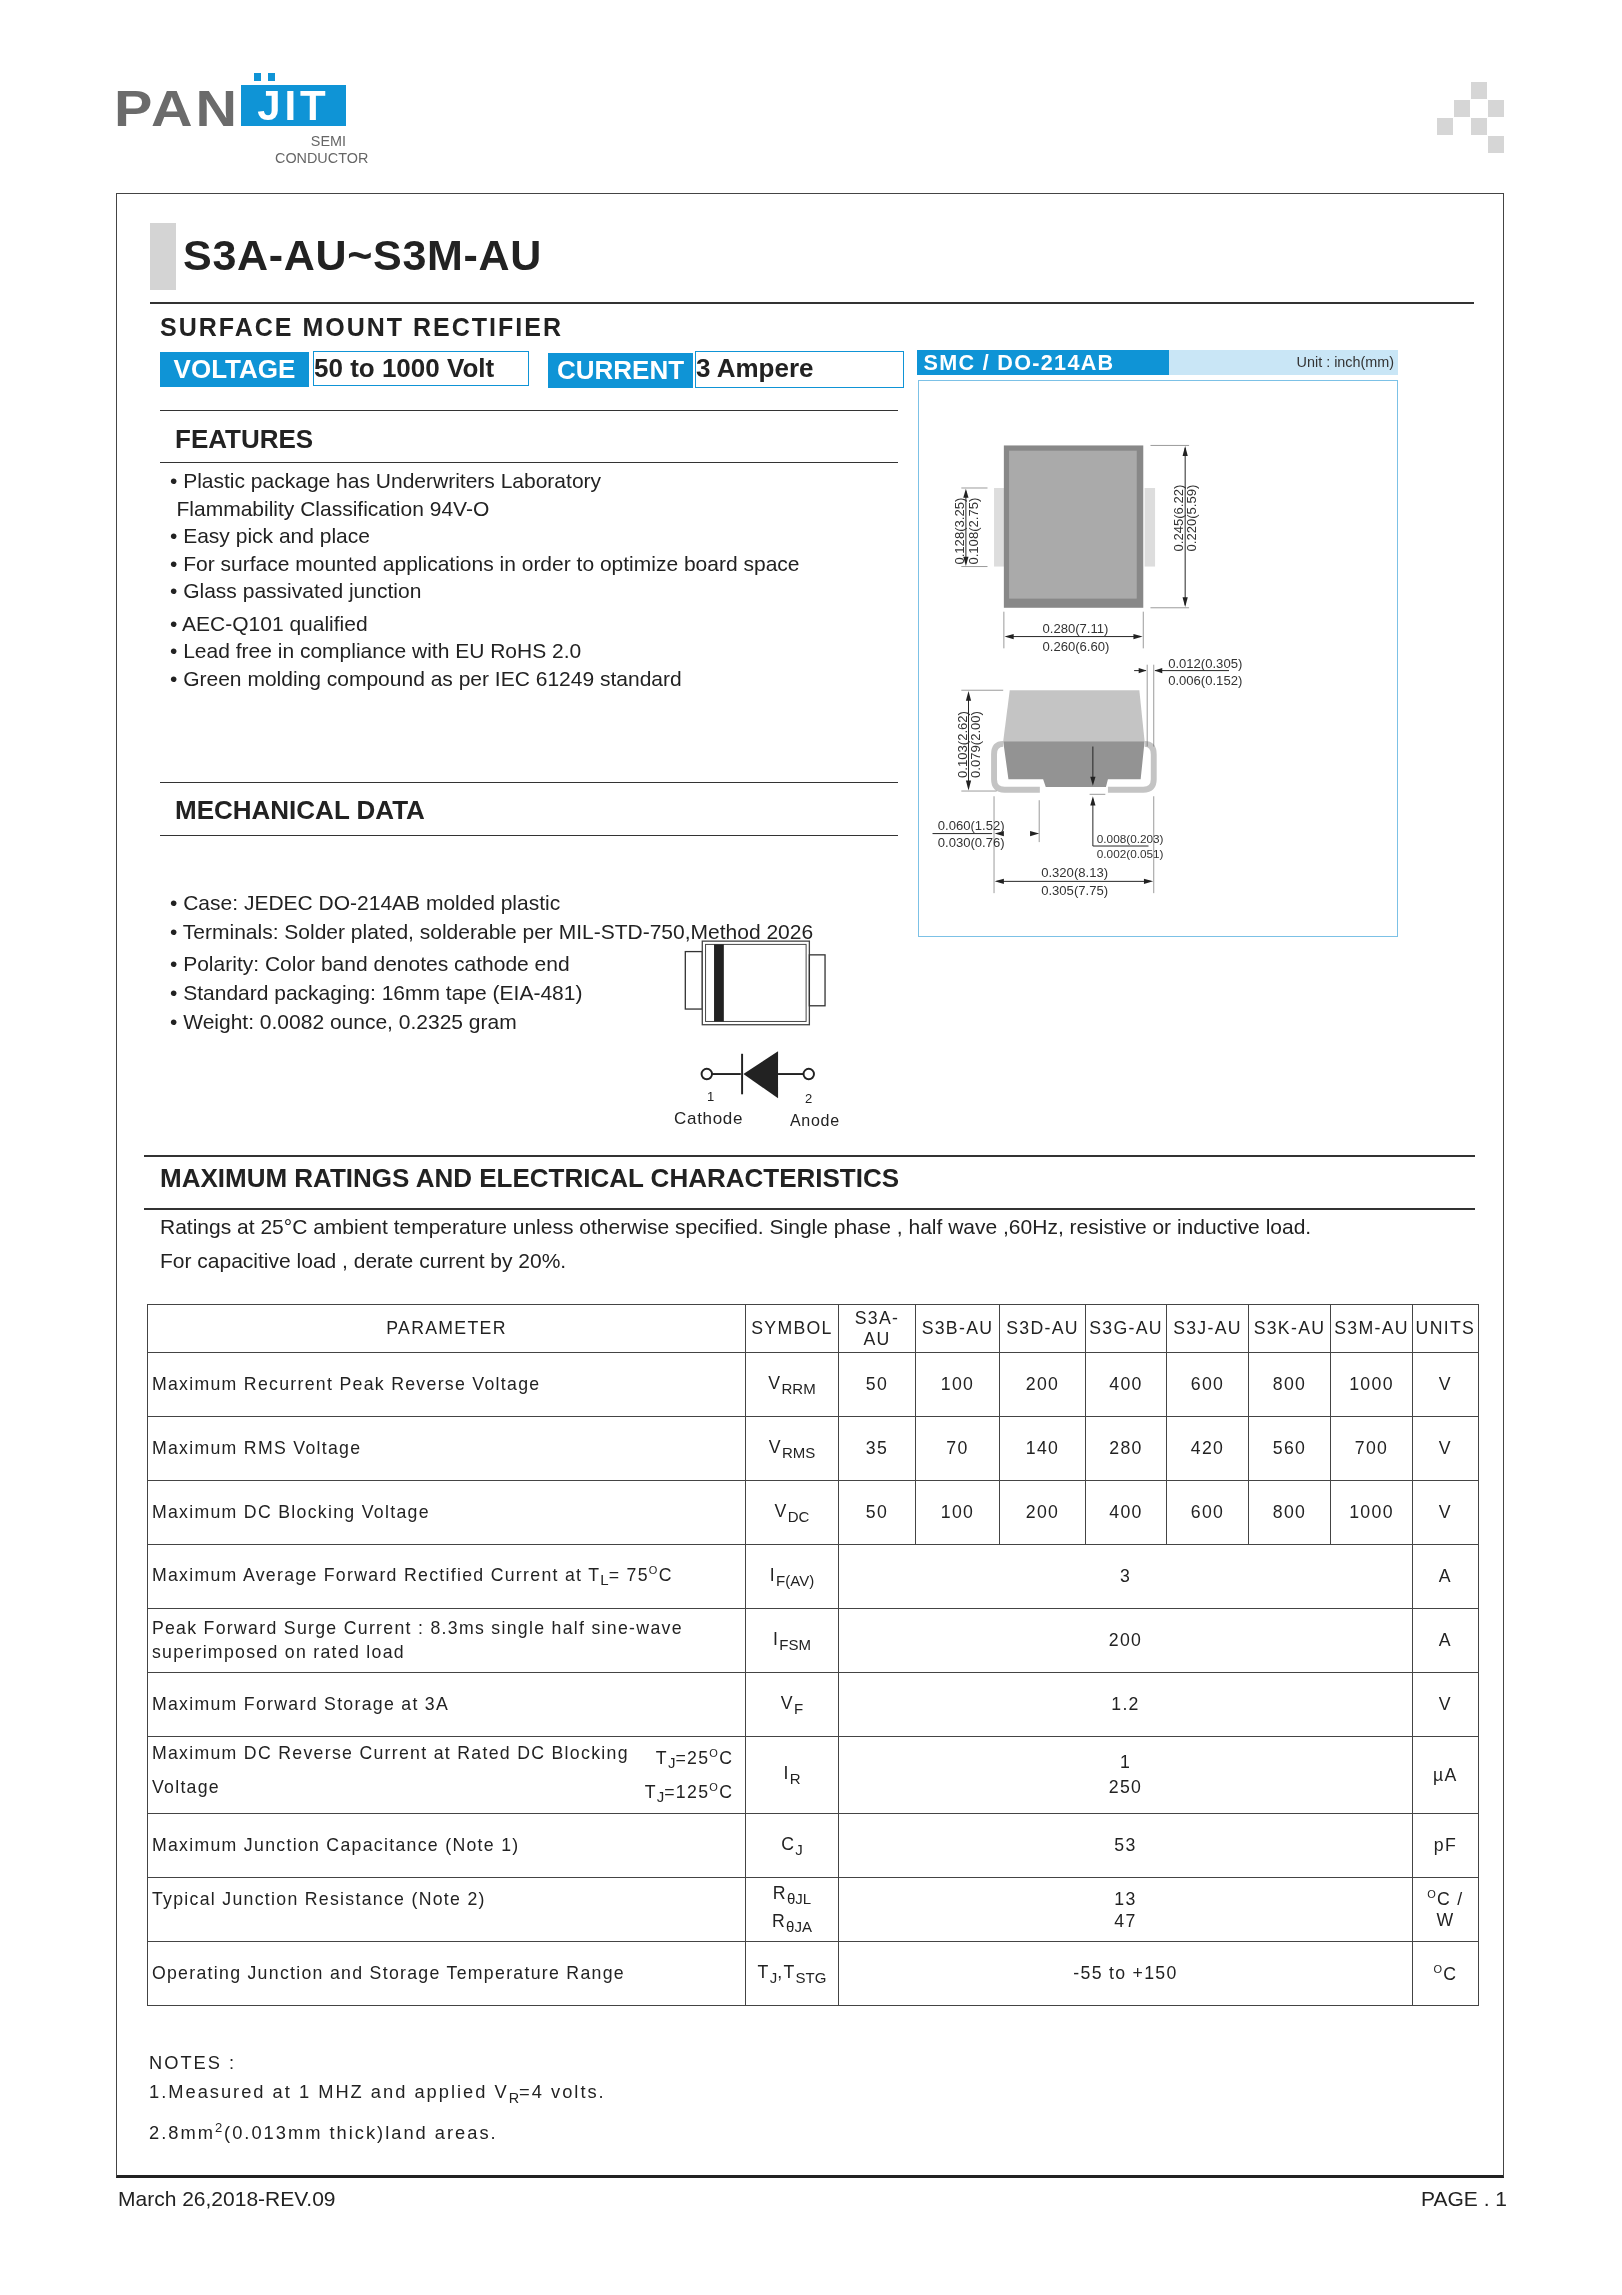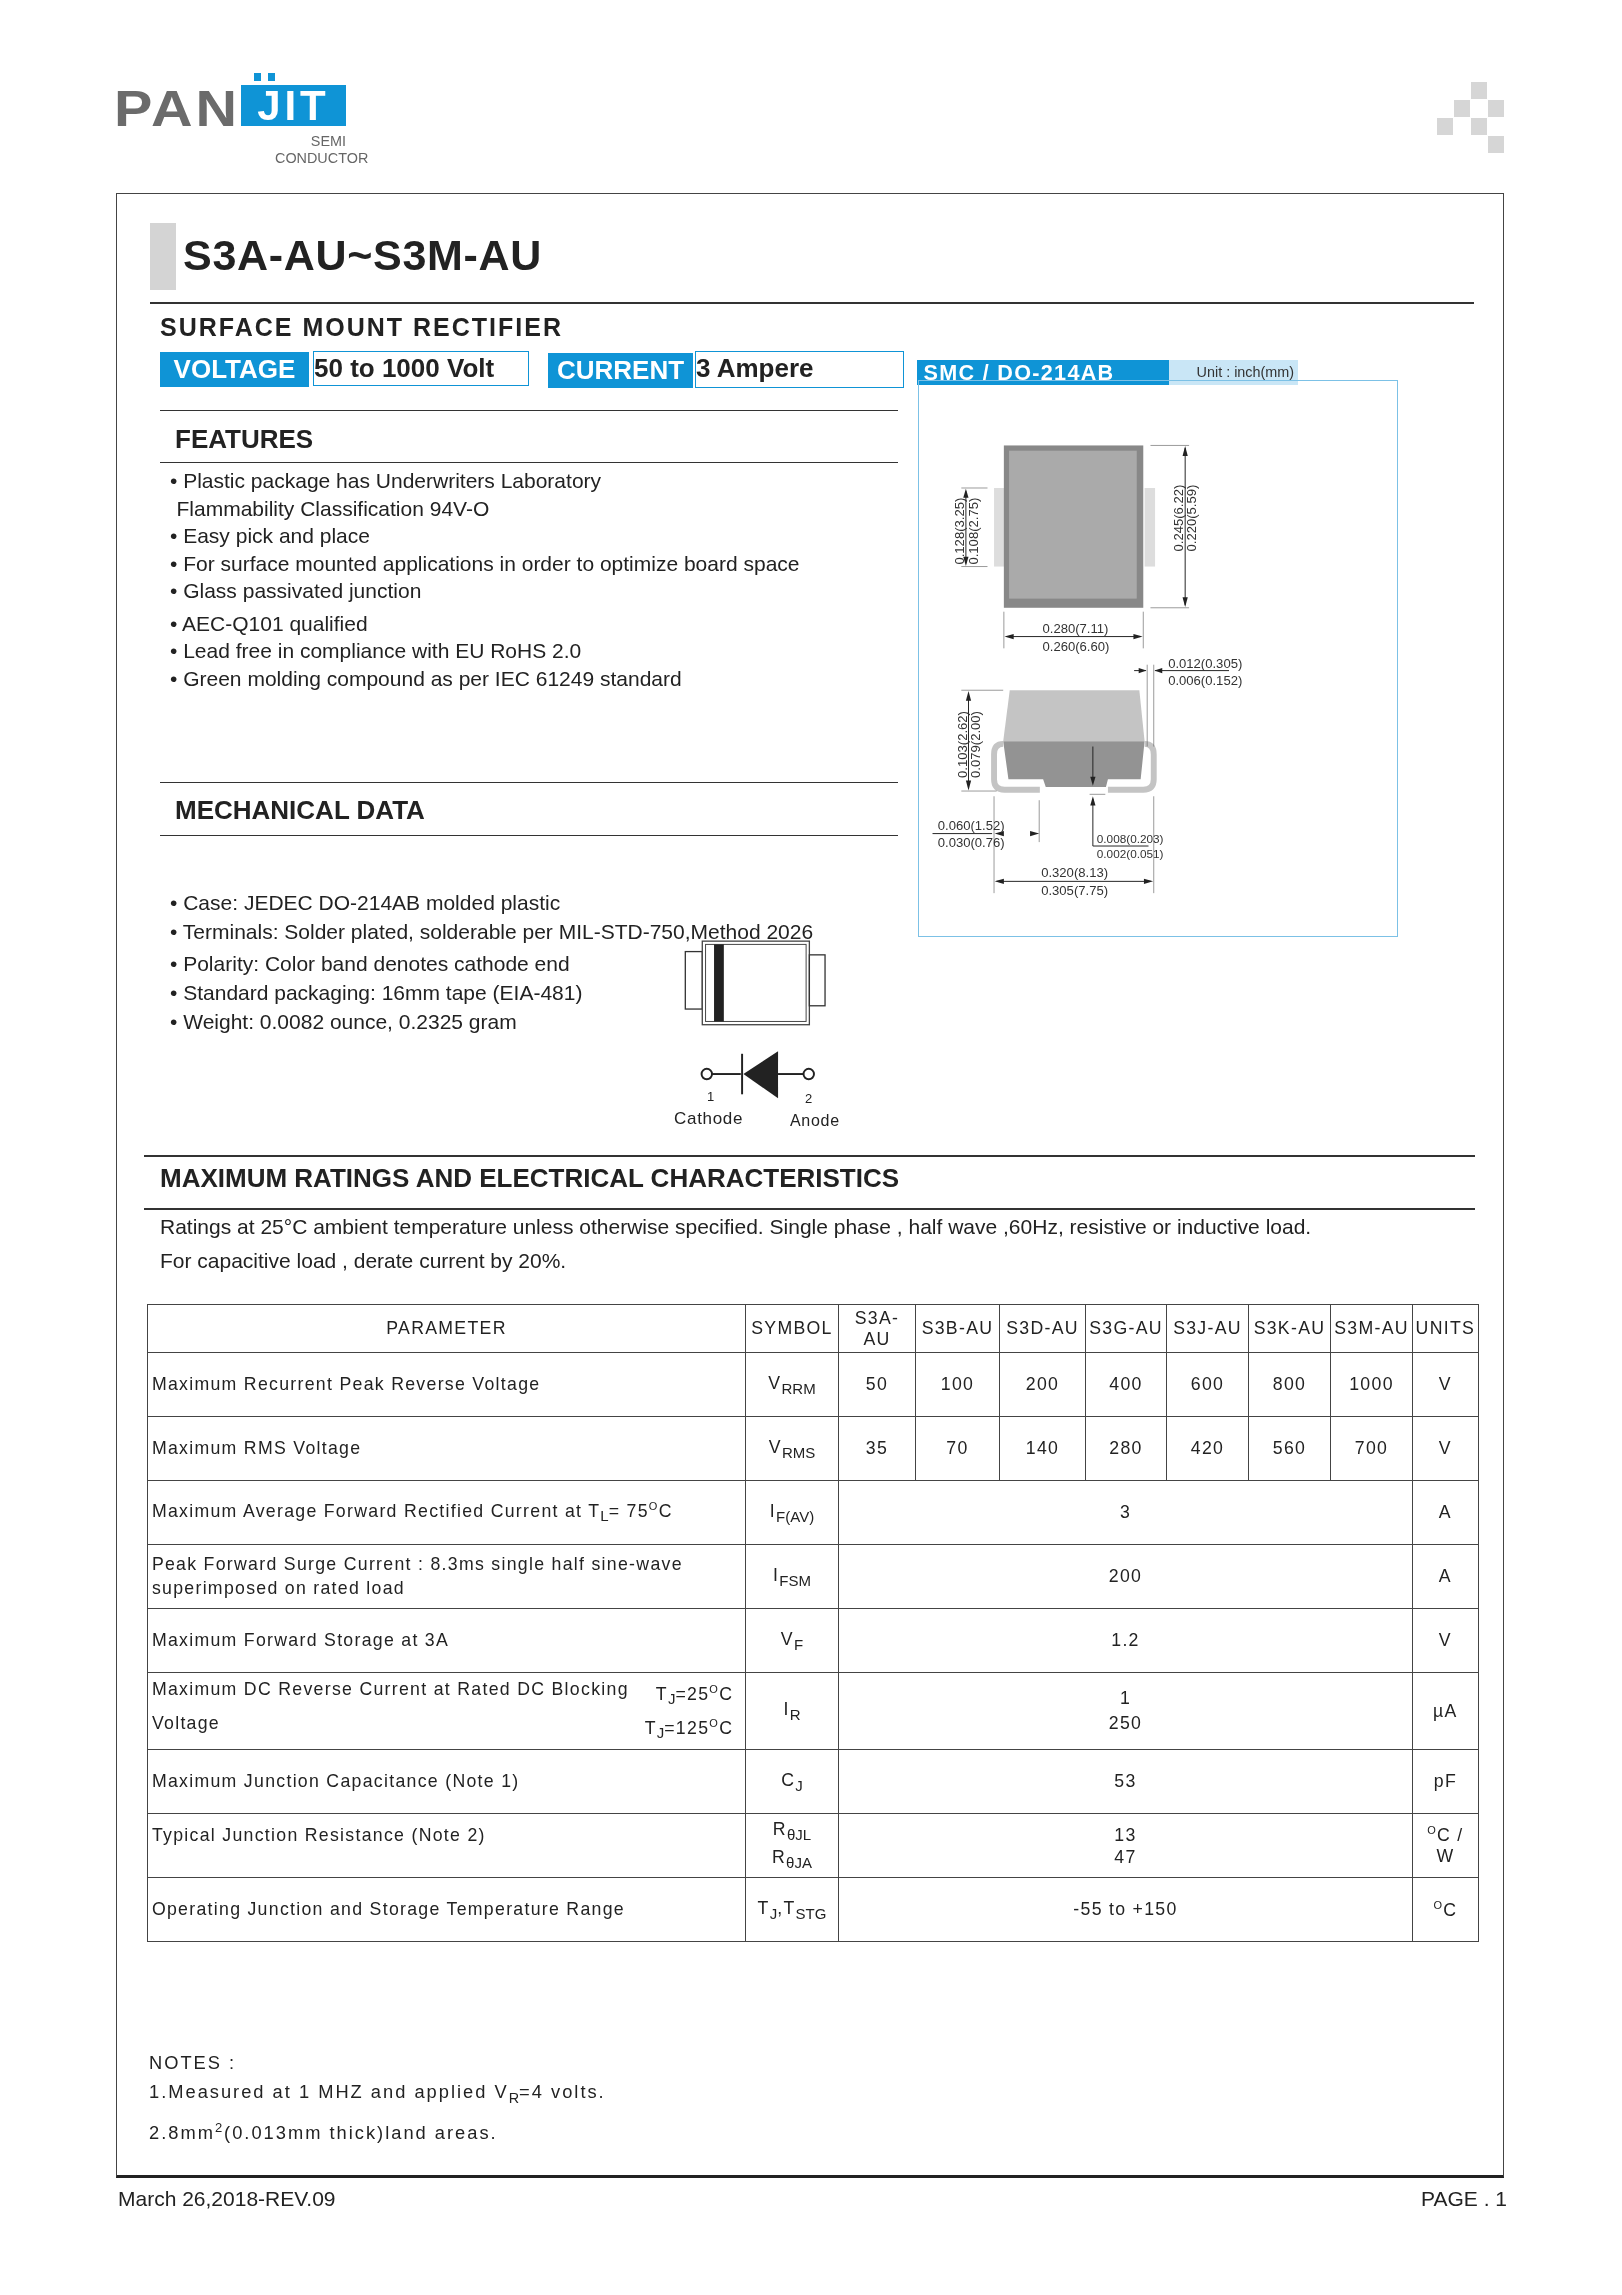--- a/index.html
+++ b/index.html
@@ -17,21 +17,21 @@
   .title-box{position:absolute;left:150px;top:223px;width:26px;height:67px;background:#d4d4d4;}
   .title{position:absolute;left:183px;top:229px;font-size:43px;font-weight:bold;color:#222;line-height:52px;letter-spacing:0.7px;}
   .hr{position:absolute;height:2px;background:#333;}
   .subtitle{position:absolute;left:160px;top:313px;font-size:25px;font-weight:bold;letter-spacing:2px;color:#222;}
   .tag-blue{position:absolute;background:#0f94d6;color:#fff;font-weight:bold;font-size:26px;text-align:center;line-height:35px;}
   .tag-white{position:absolute;border:1.3px solid #0f94d6;background:#fff;color:#222;font-weight:bold;font-size:26px;text-align:left;line-height:33px;box-sizing:border-box;}
   .sec-title{position:absolute;left:175px;font-size:26px;font-weight:bold;color:#222;}
   .bullets{position:absolute;left:170px;font-size:21px;color:#222;line-height:27.5px;}
   .bullets div{white-space:nowrap;}
   
-  .pkg-head{position:absolute;left:917px;top:350px;width:381px;height:25px;background:#c9e6f6;margin-top:10px;}
+  .pkg-head{position:absolute;left:917px;top:350px;width:481px;height:25px;background:#c9e6f6;}
   .pkg-head-blue{position:absolute;left:0;top:0;width:252px;height:25px;background:#0f94d6;color:#fff;font-weight:bold;font-size:21.6px;line-height:25px;padding-left:6.5px;box-sizing:border-box;letter-spacing:1.3px;}
   .pkg-unit{position:absolute;right:3.9px;top:0;font-size:14.4px;line-height:25px;color:#333;}
   .pkg-panel{position:absolute;left:918px;top:380px;width:480px;height:557px;border:1.3px solid #7cc1e6;box-sizing:border-box;}
   .dim{font-size:20px;fill:#333;font-family:"Liberation Sans",sans-serif;}
   
   .ratings-title{position:absolute;left:160px;top:1163px;font-size:26px;font-weight:bold;color:#222;}
   .ratings-text{position:absolute;left:160px;top:1210px;font-size:21px;color:#222;line-height:34px;}
   table.spec{position:absolute;left:147px;top:1304px;border-collapse:collapse;font-size:17.7px;letter-spacing:1.3px;color:#222;}
   table.spec td,table.spec th{border:1.3px solid #444;text-align:center;padding:0 2.6px;font-weight:normal;}
   table.spec td.param{text-align:left;padding-left:3.9px;}
@@ -262,20 +262,32 @@
     <td>35</td>
     <td>70</td>
     <td>140</td>
     <td>280</td>
     <td>420</td>
     <td>560</td>
     <td>700</td>
     <td>V</td>
   </tr>
 
+  <tr style="height:64px">
+    <td class="param">Maximum DC Blocking Voltage</td>
+    <td><span>V</span><sub>DC</sub></td>
+    <td>50</td>
+    <td>100</td>
+    <td>200</td>
+    <td>400</td>
+    <td>600</td>
+    <td>800</td>
+    <td>1000</td>
+    <td>V</td>
+  </tr>
 
   <tr style="height:64px">
     <td class="param"><span>Maximum Average Forward Rectified Current at T</span><sub>L</sub><span>= 75</span><sup>O</sup><span>C</span></td>
     <td><span>I</span><sub>F(AV)</sub></td>
     <td colspan="7">3</td>
     <td>A</td>
   </tr>
 
   <tr style="height:64px">
     <td class="param" style="line-height:23.6px">

